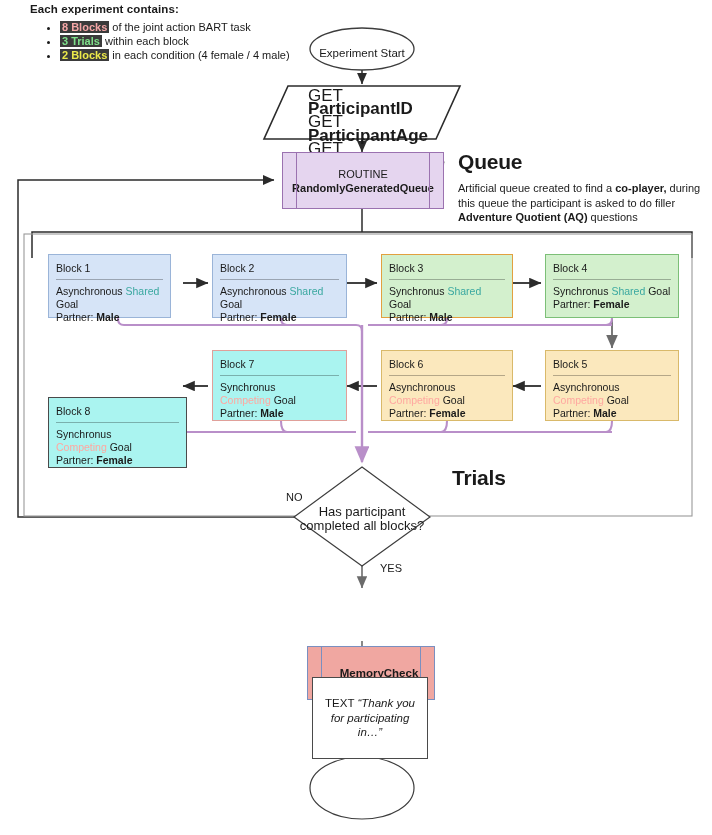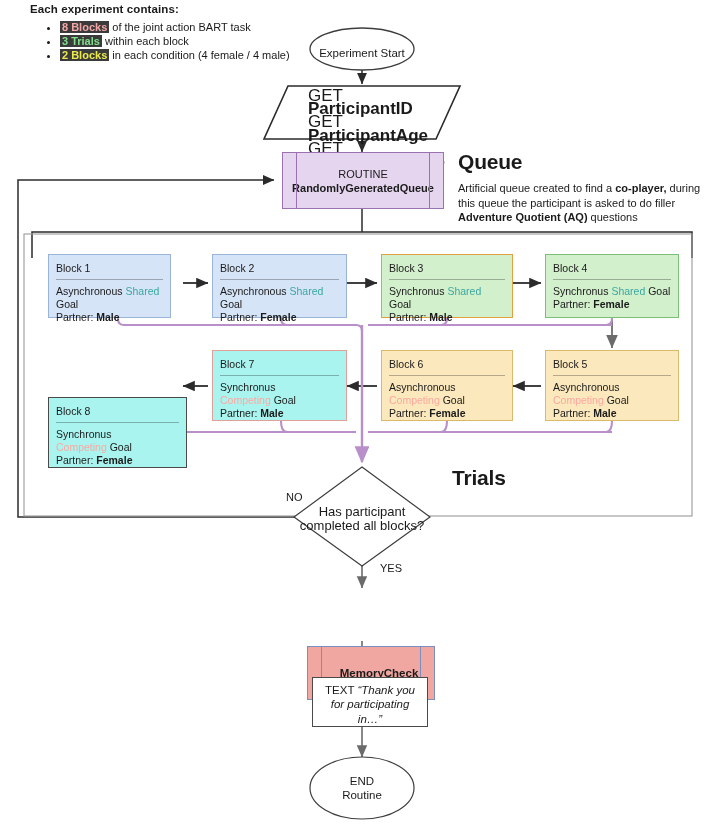--- a/index.html
+++ b/index.html
@@ -31,22 +31,22 @@
   }
   .routine::before{left:13px;}
   .routine::after{right:13px;}
   .routine.mem{border-color:#7a8fc0;background:#f0a7a1;}
   .routine.mem::before,.routine.mem::after{border-left-color:#7a8fc0;}
   .diamond-txt{
     font-size:13px;line-height:13.5px;text-align:center;
   }
   .textbox{
     border:1.2px solid #4a4a4a;background:#fff;
-    display:flex;align-items:flex-end;justify-content:center;
-    text-align:center;font-size:11.5px;line-height:14.5px;padding:0 6px;
+    display:flex;align-items:center;justify-content:center;
+    text-align:center;font-size:11.5px;line-height:14.5px;padding:16px 6px;
   }
 
   
   .blockbox{
     border:1.2px solid #888;box-sizing:border-box;
     padding:7px 7px 6px 7px;font-size:10.5px;line-height:13px;
   }
   .blockbox .bname{font-size:10.5px;padding-bottom:4px;}
   .blockbox .rule{height:0;border-top:1px solid rgba(0,0,0,.28);margin:0 0 5px 0;}
   .blockbox .line{white-space:normal;}
@@ -249,20 +249,14 @@
   <div class="abs routine mem" style="left:307px;top:589px;width:110px;height:52px;padding-left:16px;">
     <span style="font-weight:bold;font-size:11.5px;">MemoryCheck</span>
   </div>
 
   <div class="abs textbox" style="left:312px;top:677px;width:102px;height:48px;">
     <div>
       <span>TEXT </span><i>“Thank you for participating in…”</i>
     </div>
   </div>
 
-  <div class="abs" style="left:310px;top:757px;width:104px;height:62px;display:flex;align-items:center;justify-content:center;text-align:center;">
-    <div style="font-size:11.5px;line-height:14px;">
-      <div>END</div>
-      <div>Routine</div>
-    </div>
-  </div>
 
 </div>
 
 </body></html>

